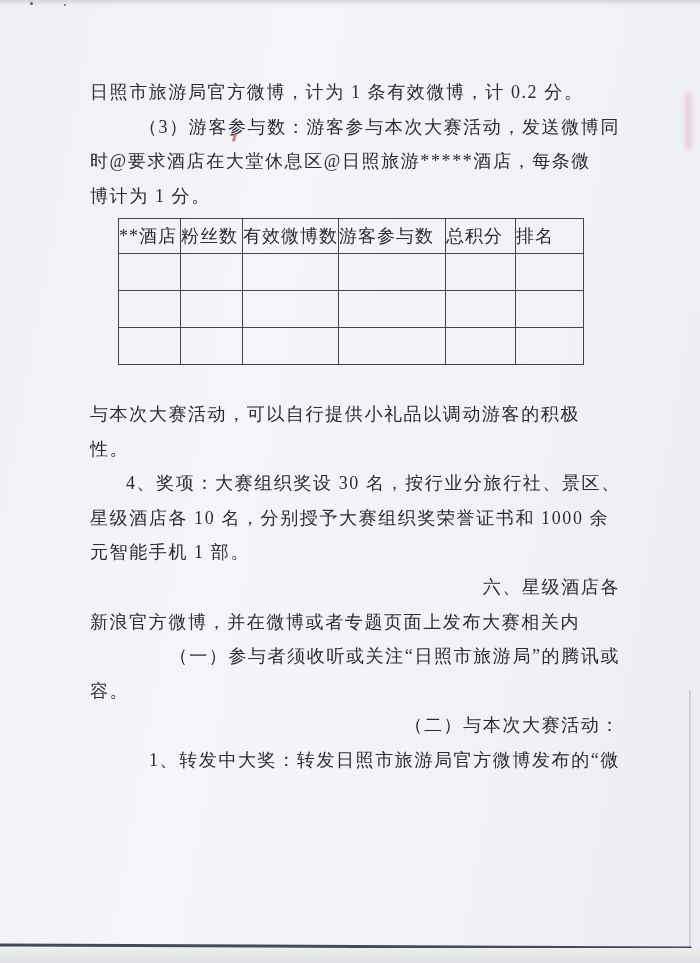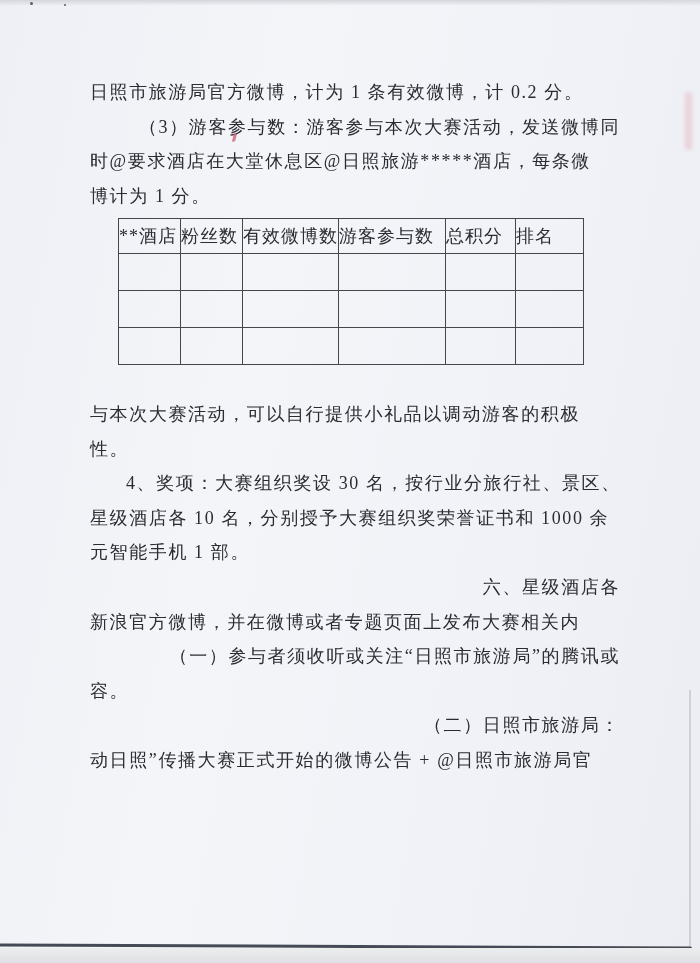--- a/index.html
+++ b/index.html
@@ -169,19 +169,19 @@
   <div class="textblock block2">
     <div class="line">与本次大赛活动，可以自行提供小礼品以调动游客的积极</div>
     <div class="line">性。</div>
     <div class="line indent">4、奖项：大赛组织奖设 30 名，按行业分旅行社、景区、</div>
     <div class="line">星级酒店各 10 名，分别授予大赛组织奖荣誉证书和 1000 余</div>
     <div class="line">元智能手机 1 部。</div>
     <div class="line indent">六、星级酒店各</div>
     <div class="line">新浪官方微博，并在微博或者专题页面上发布大赛相关内</div>
     <div class="line indent">（一）参与者须收听或关注“日照市旅游局”的腾讯或</div>
     <div class="line">容。</div>
-    <div class="line indent">（二）日照市旅游局：</div>
-    <div class="line">动日照”传播大赛正式开始的微博公告 + @日照市旅游局官</div>
+    <div class="line indent">（二）与本次大赛活动：</div>
+    <div class="line indent">1、转发中大奖：转发日照市旅游局官方微博发布的“微</div>
   </div>
 
   <div class="page-bottom-edge"></div>
   <div class="bottom-strip"></div>
 </div>
 
 </body></html>

